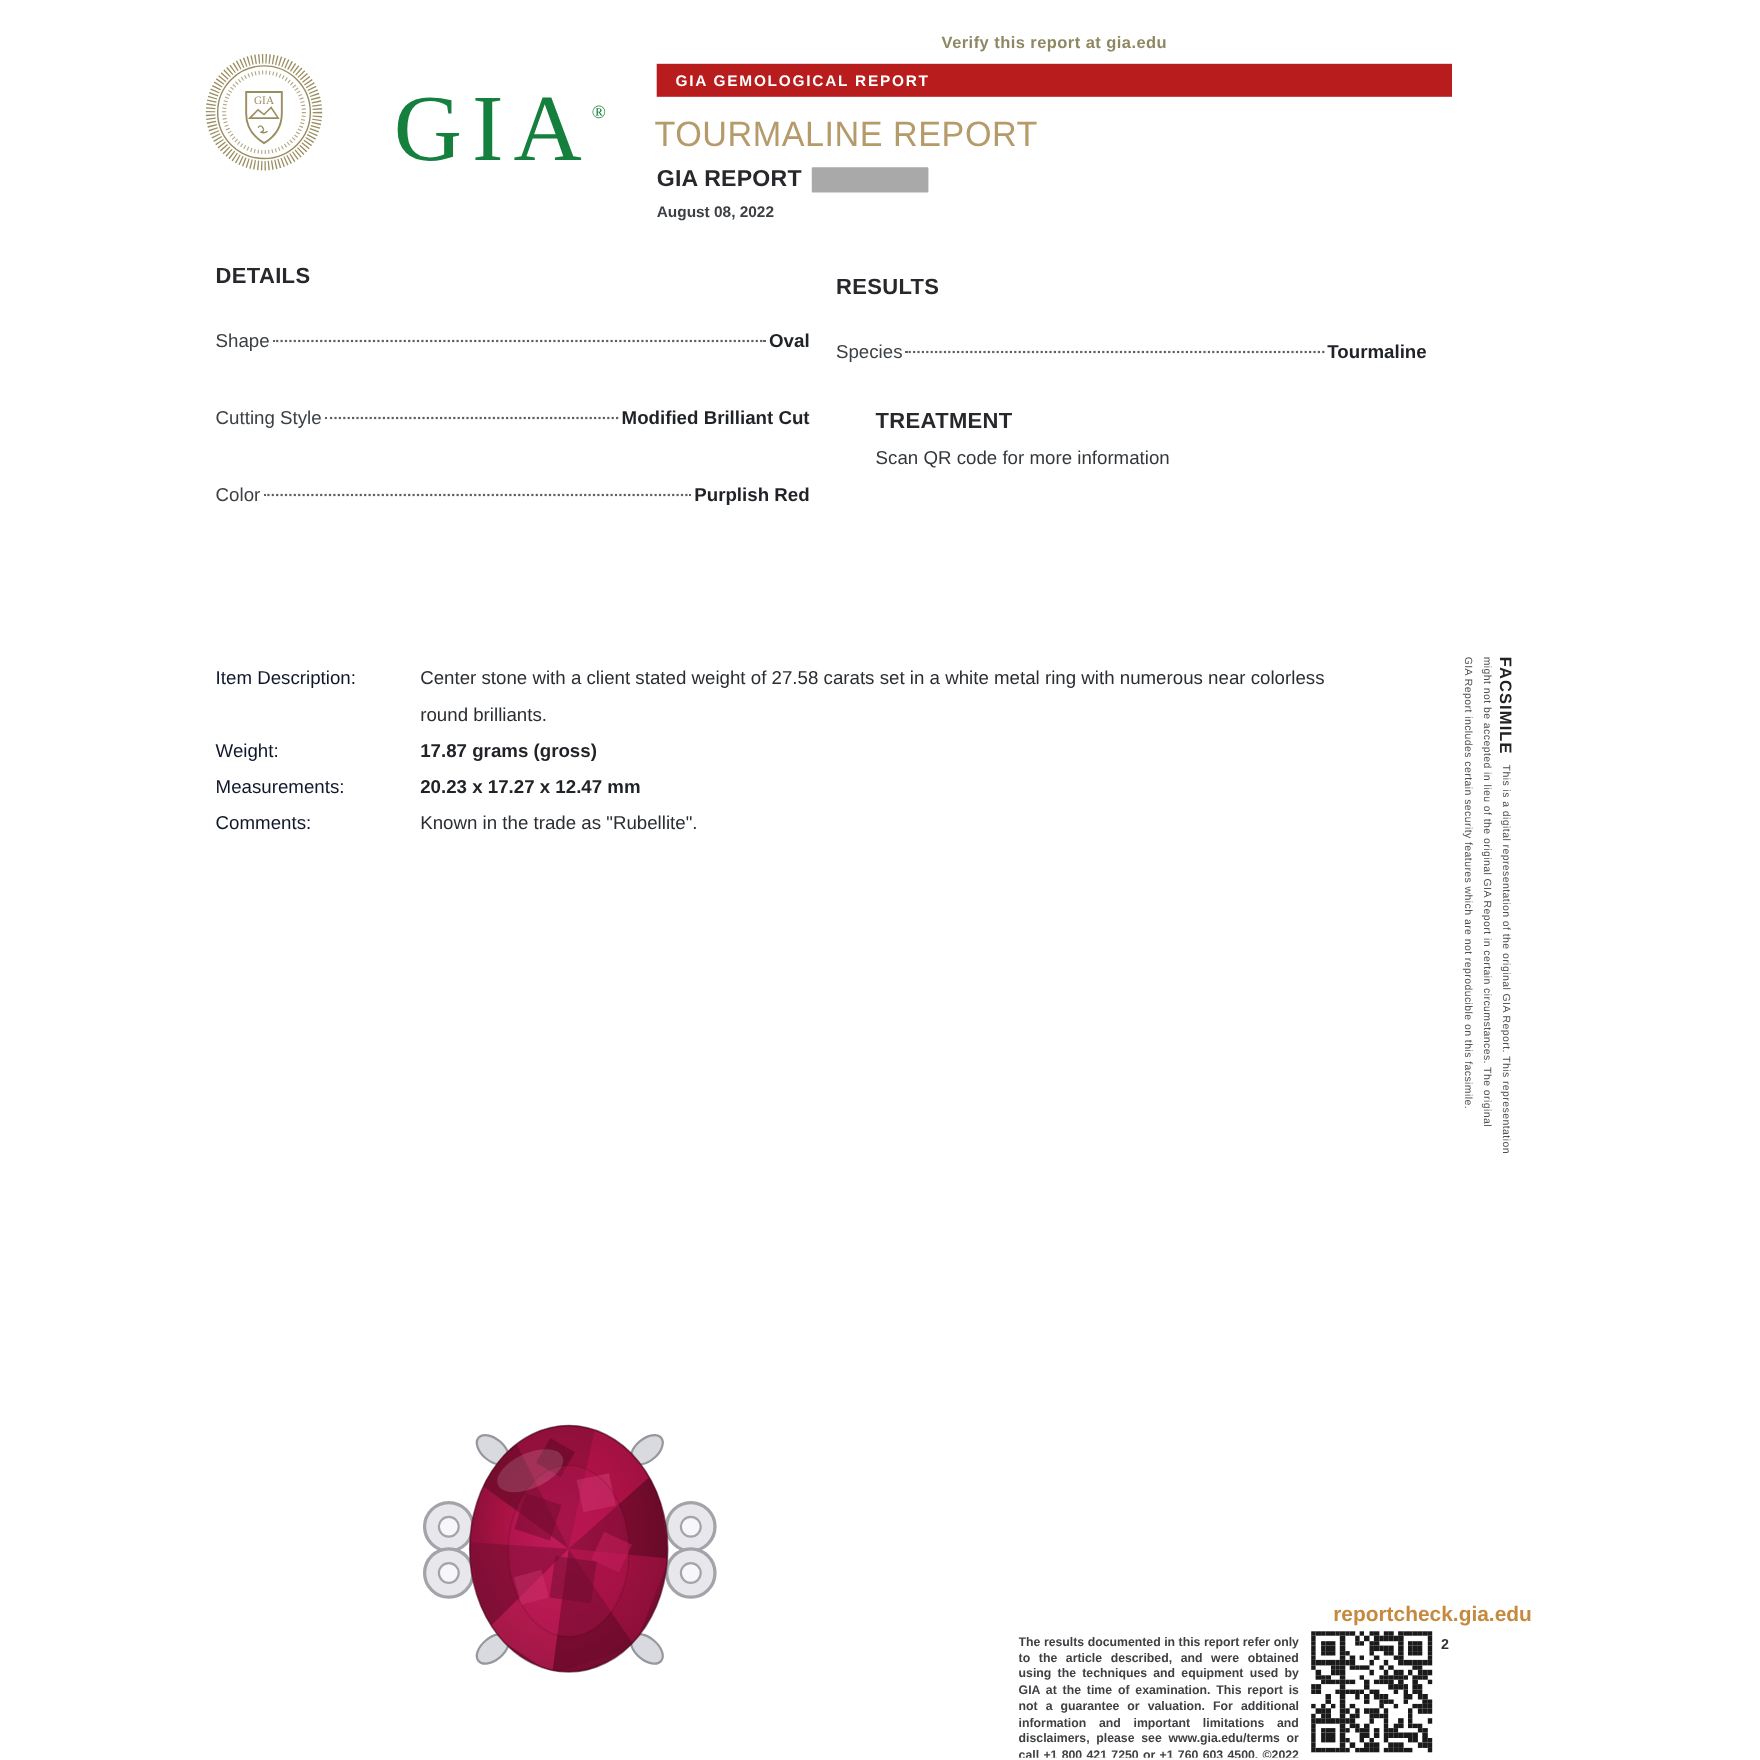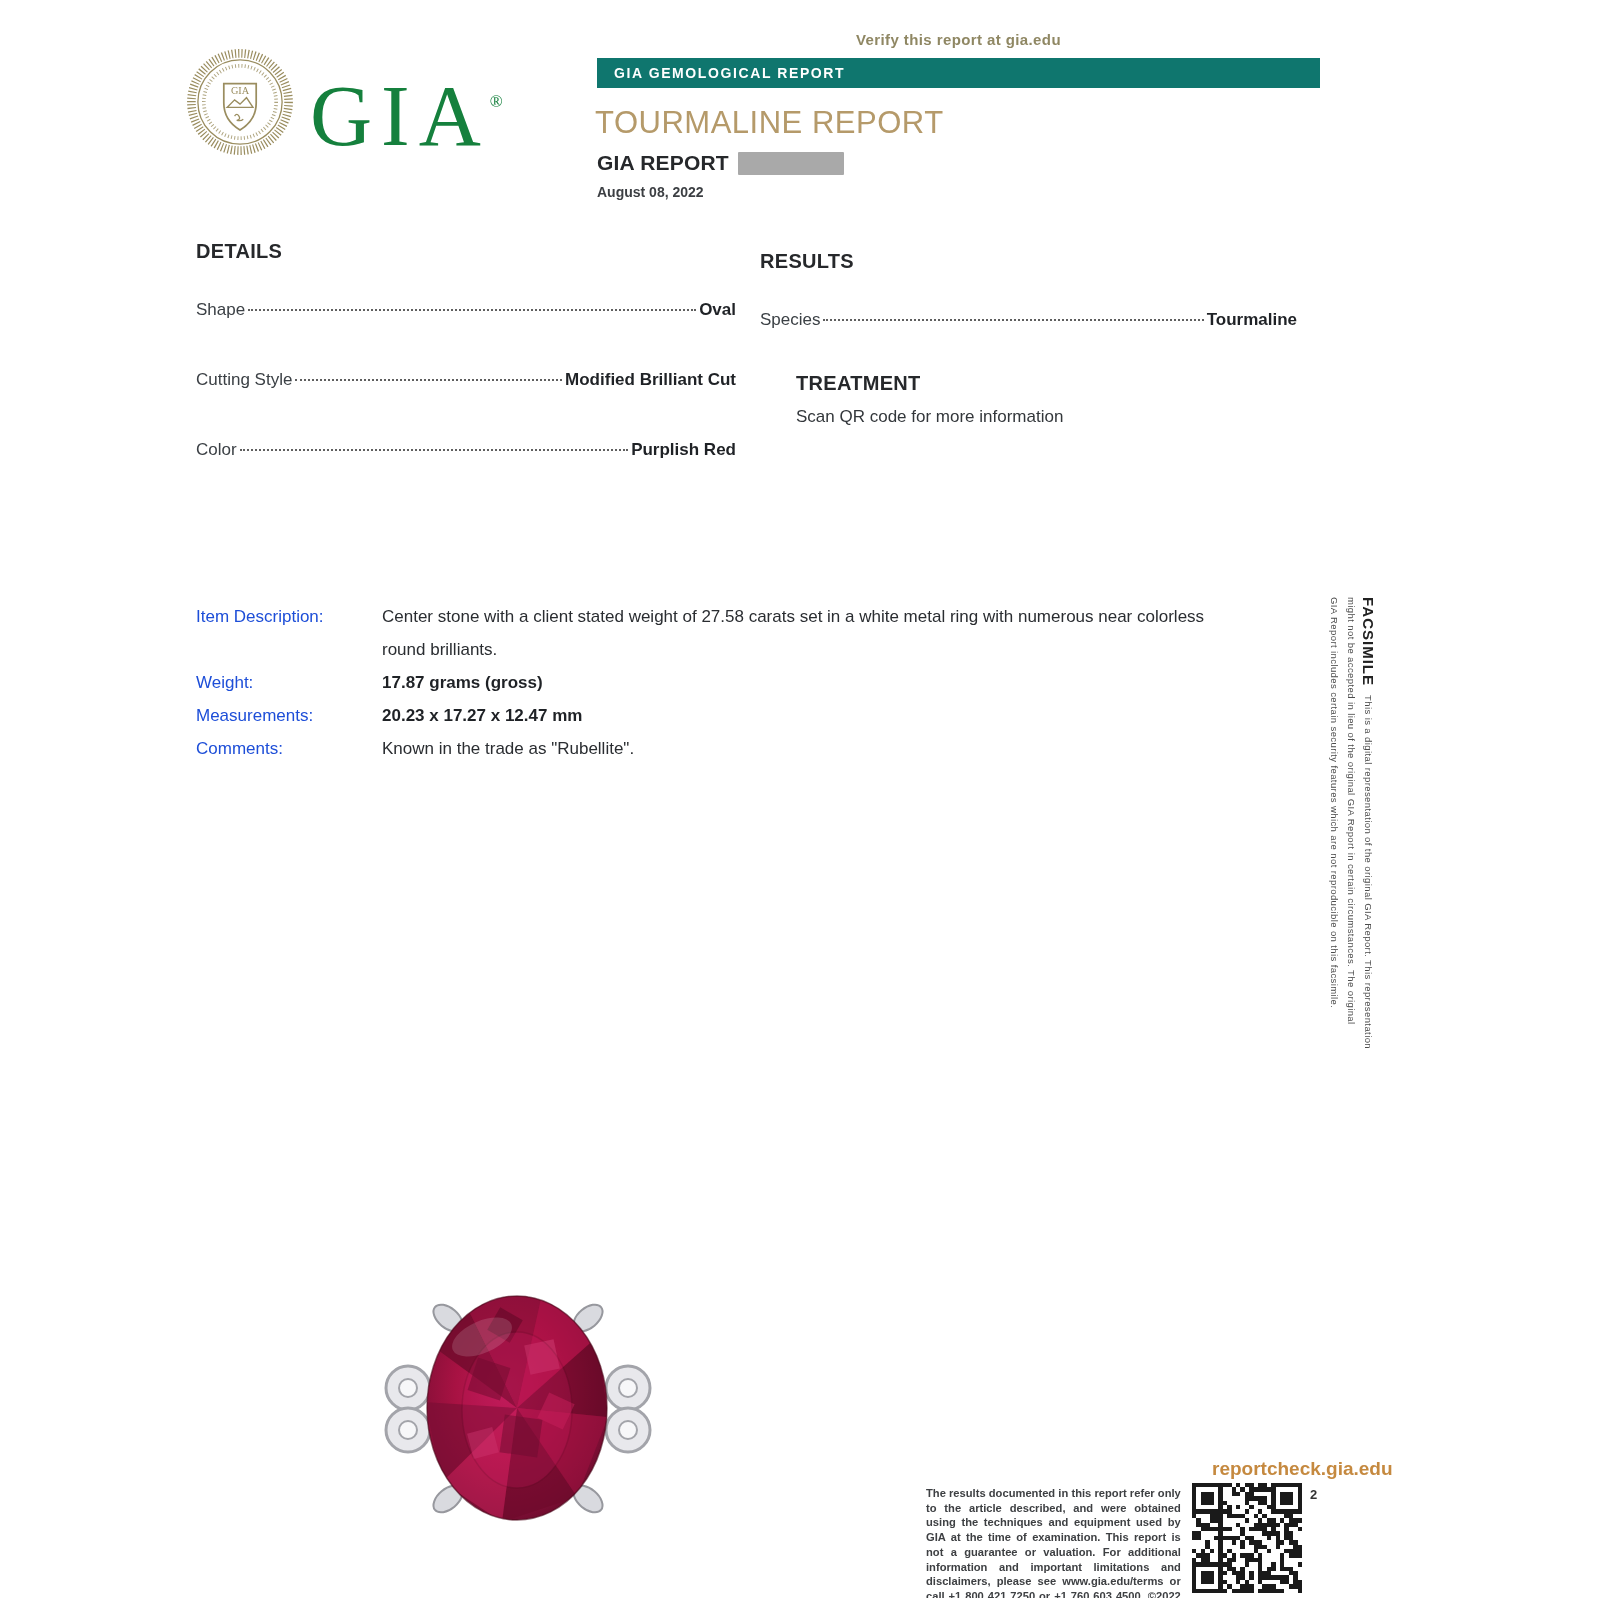--- a/index.html
+++ b/index.html
@@ -2,47 +2,47 @@
 <html><head>
 <meta charset="utf-8">
 <style>
   html,body{margin:0;padding:0;background:#ffffff;}
   .page{position:relative;width:1600px;height:1600px;background:#ffffff;overflow:hidden;
         font-family:"Liberation Sans",sans-serif;color:#2c2f33;}
 
   
   .verify{position:absolute;left:597px;top:31px;width:723px;text-align:center;
           font-size:15px;font-weight:bold;color:#8f8763;letter-spacing:.4px;}
-  .banner{position:absolute;left:597px;top:58px;width:723px;height:30px;background:#0f766e;}
+  .banner{position:absolute;left:597px;top:58px;width:723px;height:30px;background:#b91c1c;}
   .banner span{display:block;padding-left:17px;line-height:31px;color:#ffffff;
           font-size:14px;font-weight:bold;letter-spacing:1.6px;}
   .title{position:absolute;left:595px;top:104px;font-size:32px;color:#b59a6a;
           letter-spacing:.5px;transform:scaleX(.97);transform-origin:left;}
   .report-row{position:absolute;left:597px;top:151px;display:flex;align-items:center;}
   .report-row .lbl{font-size:21px;font-weight:bold;color:#26282b;letter-spacing:.2px;}
   .redaction{width:106px;height:23px;background:#a9a9a9;margin-left:9px;border-radius:1px;}
   .date{position:absolute;left:597px;top:184px;font-size:14px;font-weight:bold;color:#3c3f43;text-align:center;}
 
-  .logo{position:absolute;left:186px;top:48px;display:flex;align-items:flex-start;}
+  .logo{position:absolute;left:186px;top:48px;display:flex;align-items:flex-start;gap:48px;}
   .logotype{font-family:"Liberation Serif",serif;font-size:86px;line-height:108px;
             color:#15803d;letter-spacing:9px;margin-left:16px;}
   .regmark{font-size:17px;vertical-align:38px;letter-spacing:0;}
 
   
   .section{position:absolute;}
   .sec-head{font-size:20px;font-weight:bold;color:#26282b;letter-spacing:.3px;margin-bottom:10px;}
   .spec-row{display:flex;align-items:baseline;font-size:17px;height:33px;color:#3b4045;margin-top:37px;}
   .spec-row .leader{flex:1;border-bottom:2px dotted #5f5f5f;margin:0 3px;transform:translateY(-4px);}
   .spec-row .val{font-weight:bold;color:#1f2226;white-space:nowrap;}
   .treat-text{font-size:17px;color:#33373b;margin-top:12px;}
 
   
   .item{position:absolute;left:196px;top:600px;width:1080px;font-size:17px;}
   .item-row{display:flex;}
-  .item-label{width:186px;line-height:33px;color:#1d4ed8;flex:none;}
+  .item-label{width:186px;line-height:33px;color:#0f172a;flex:none;}
   .item-value{width:870px;line-height:33px;color:#2a2d31;}
   .item-value.bold{font-weight:bold;color:#1f2226;}
 
   
   .facs{position:absolute;left:1326px;top:597px;height:505px;
         writing-mode:vertical-rl;color:#4c4c4c;}
   .facs .col{font-size:9.5px;letter-spacing:.4px;line-height:17px;}
   .facs .facs-title{font-size:15px;font-weight:bold;color:#222;letter-spacing:1px;margin-bottom:6px;}
 
   

